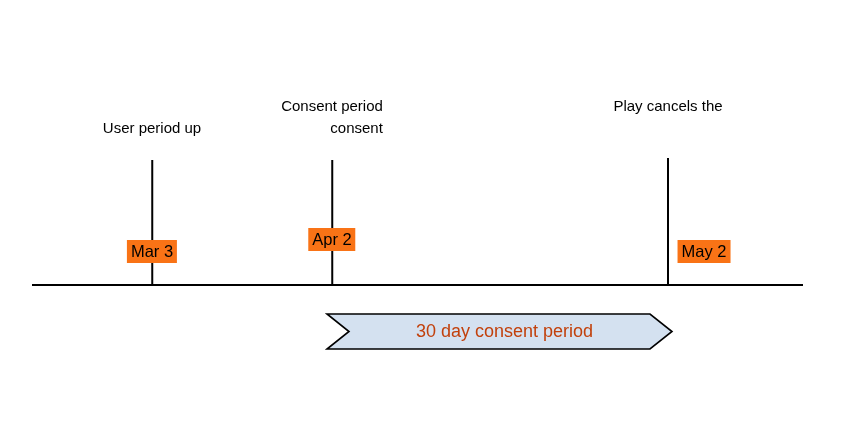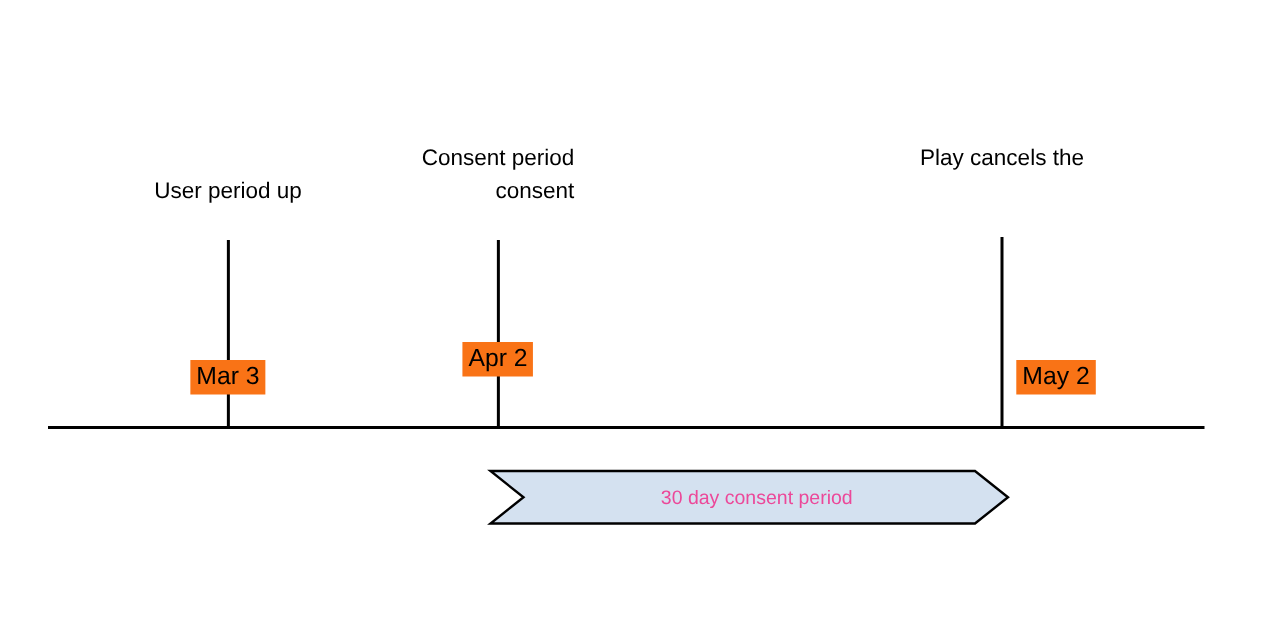--- a/index.html
+++ b/index.html
@@ -74,22 +74,22 @@
   }
   .banner-label {
     position: absolute;
     left: 0;
     top: 0;
     width: 345px;
     height: 35px;
     display: flex;
     align-items: center;
     justify-content: center;
-    font-size: 13px;
-    color: #ec4899;
+    font-size: 18px;
+    color: #c2410c;
     white-space: nowrap;
     padding-left: 10px;
     box-sizing: border-box;
   }
 </style>
 </head>
 <body>
 
 <div id="canvas">
 

